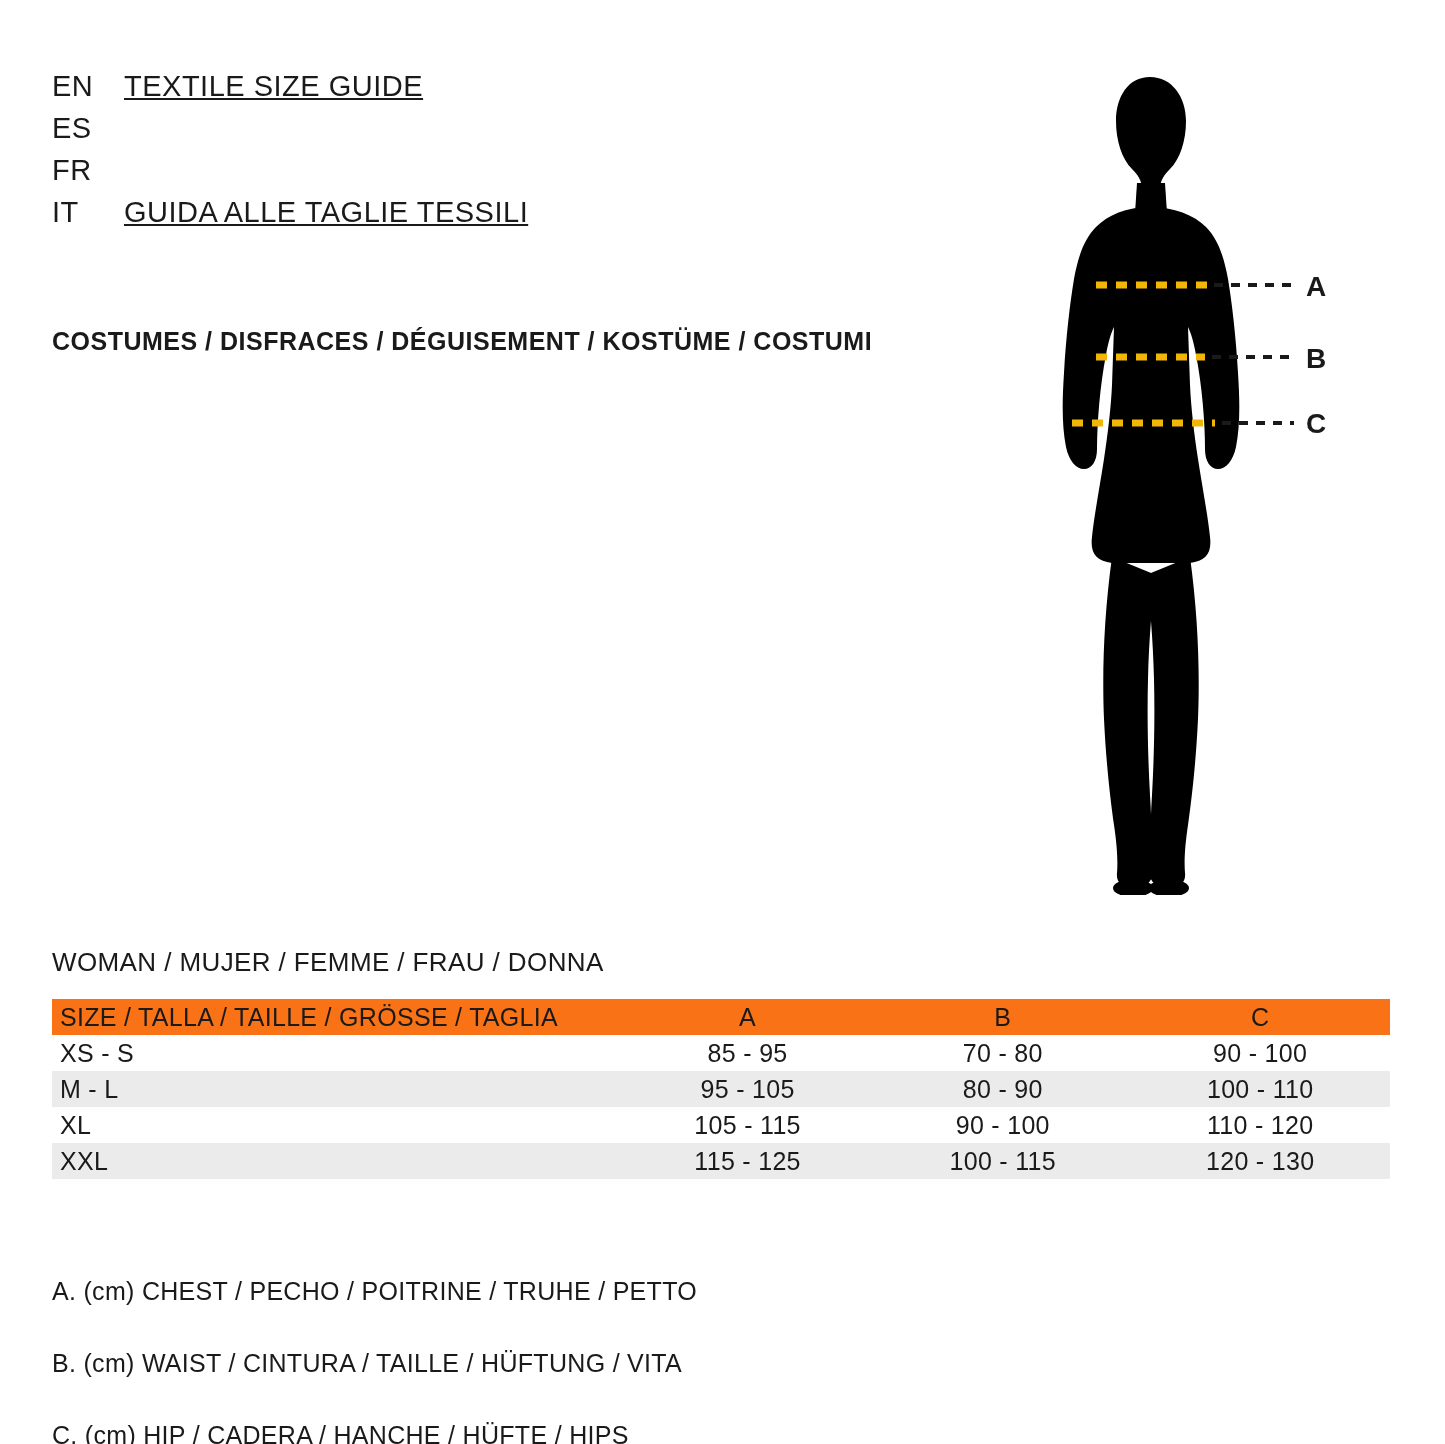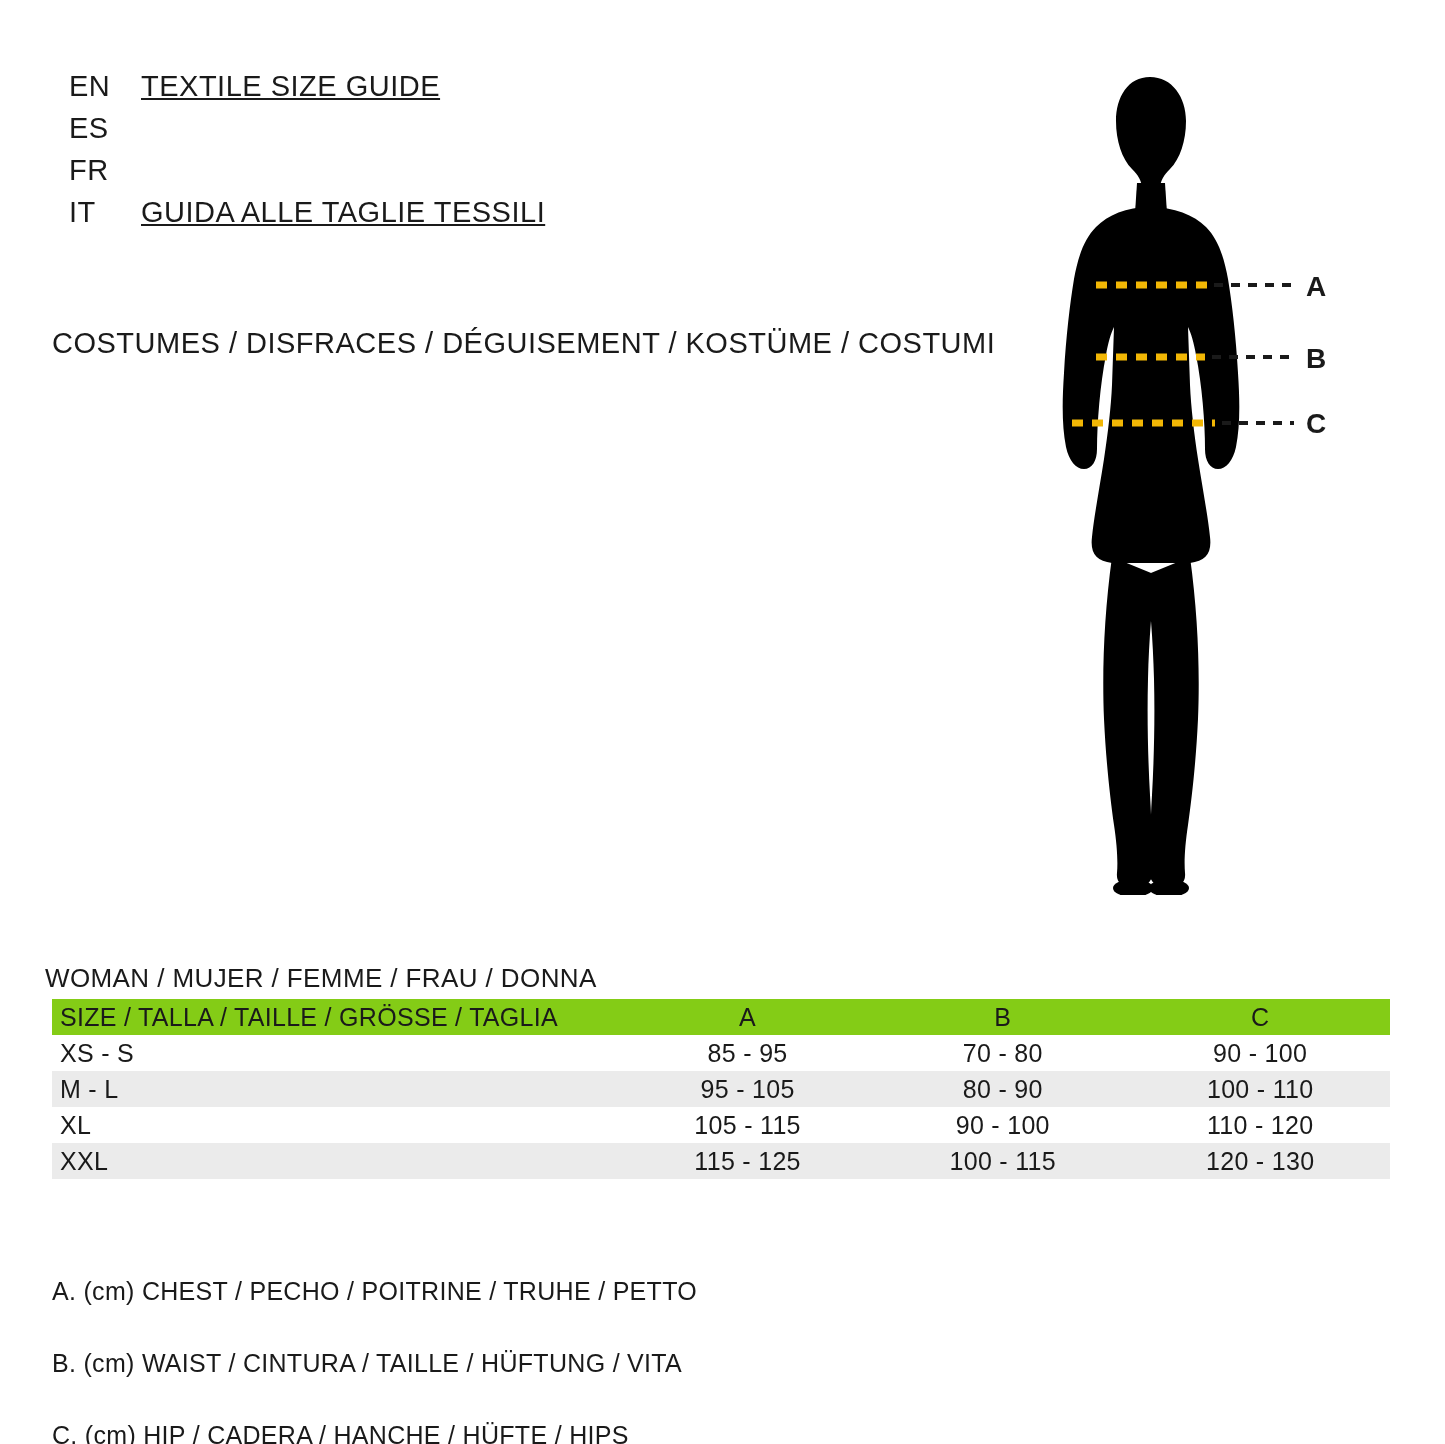--- a/index.html
+++ b/index.html
@@ -12,21 +12,21 @@
     height: 1444px;
     font-family: "Liberation Sans", sans-serif;
     color: #1a1a1a;
     position: relative;
     overflow: hidden;
   }
 
   
   #lang-block {
     position: absolute;
-    left: 69px;
+    left: 52px;
     top: 70px;
     width: 950px;
   }
   .lang-row {
     display: flex;
     align-items: baseline;
     height: 42px;
     font-size: 29px;
     letter-spacing: 0.5px;
   }
@@ -35,22 +35,22 @@
     flex: none;
   }
   .lang-text {
     flex: 1;
     text-decoration: underline;
   }
   #costumes-line {
     position: absolute;
     left: 52px;
     top: 327px;
-    font-size: 29px;
-    font-weight: normal;
+    font-size: 25px;
+    font-weight: bold;
     letter-spacing: 0.5px;
   }
 
   
   #figure-area {
     position: absolute;
     left: 1000px;
     top: 55px;
     width: 420px;
     height: 840px;
@@ -66,43 +66,42 @@
     font-weight: bold;
     color: #1a1a1a;
   }
   #marker-a { left: 306px; top: 216px; }
   #marker-b { left: 306px; top: 288px; }
   #marker-c { left: 306px; top: 353px; }
 
   
   #table-title {
     position: absolute;
-    left: 45px;
+    left: 52px;
     top: 947px;
     font-size: 26px;
     letter-spacing: 0.4px;
-    margin-top: 16px;
   }
   #size-table {
     position: absolute;
     left: 52px;
     top: 999px;
     width: 1338px;
     border-collapse: collapse;
     font-size: 25px;
   }
   #size-table th, #size-table td {
     padding: 0;
     height: 36px;
     font-weight: normal;
     text-align: center;
     letter-spacing: 0.3px;
   }
   #size-table thead th {
-    background: #84cc16;
+    background: #f97316;
     margin-left: 17px;
   }
   #size-table th.col-label, #size-table td.col-label {
     text-align: left;
     padding-left: 8px;
     width: 560px;
   }
   #size-table tbody tr:nth-child(odd) {
     background: #ffffff;
   }

